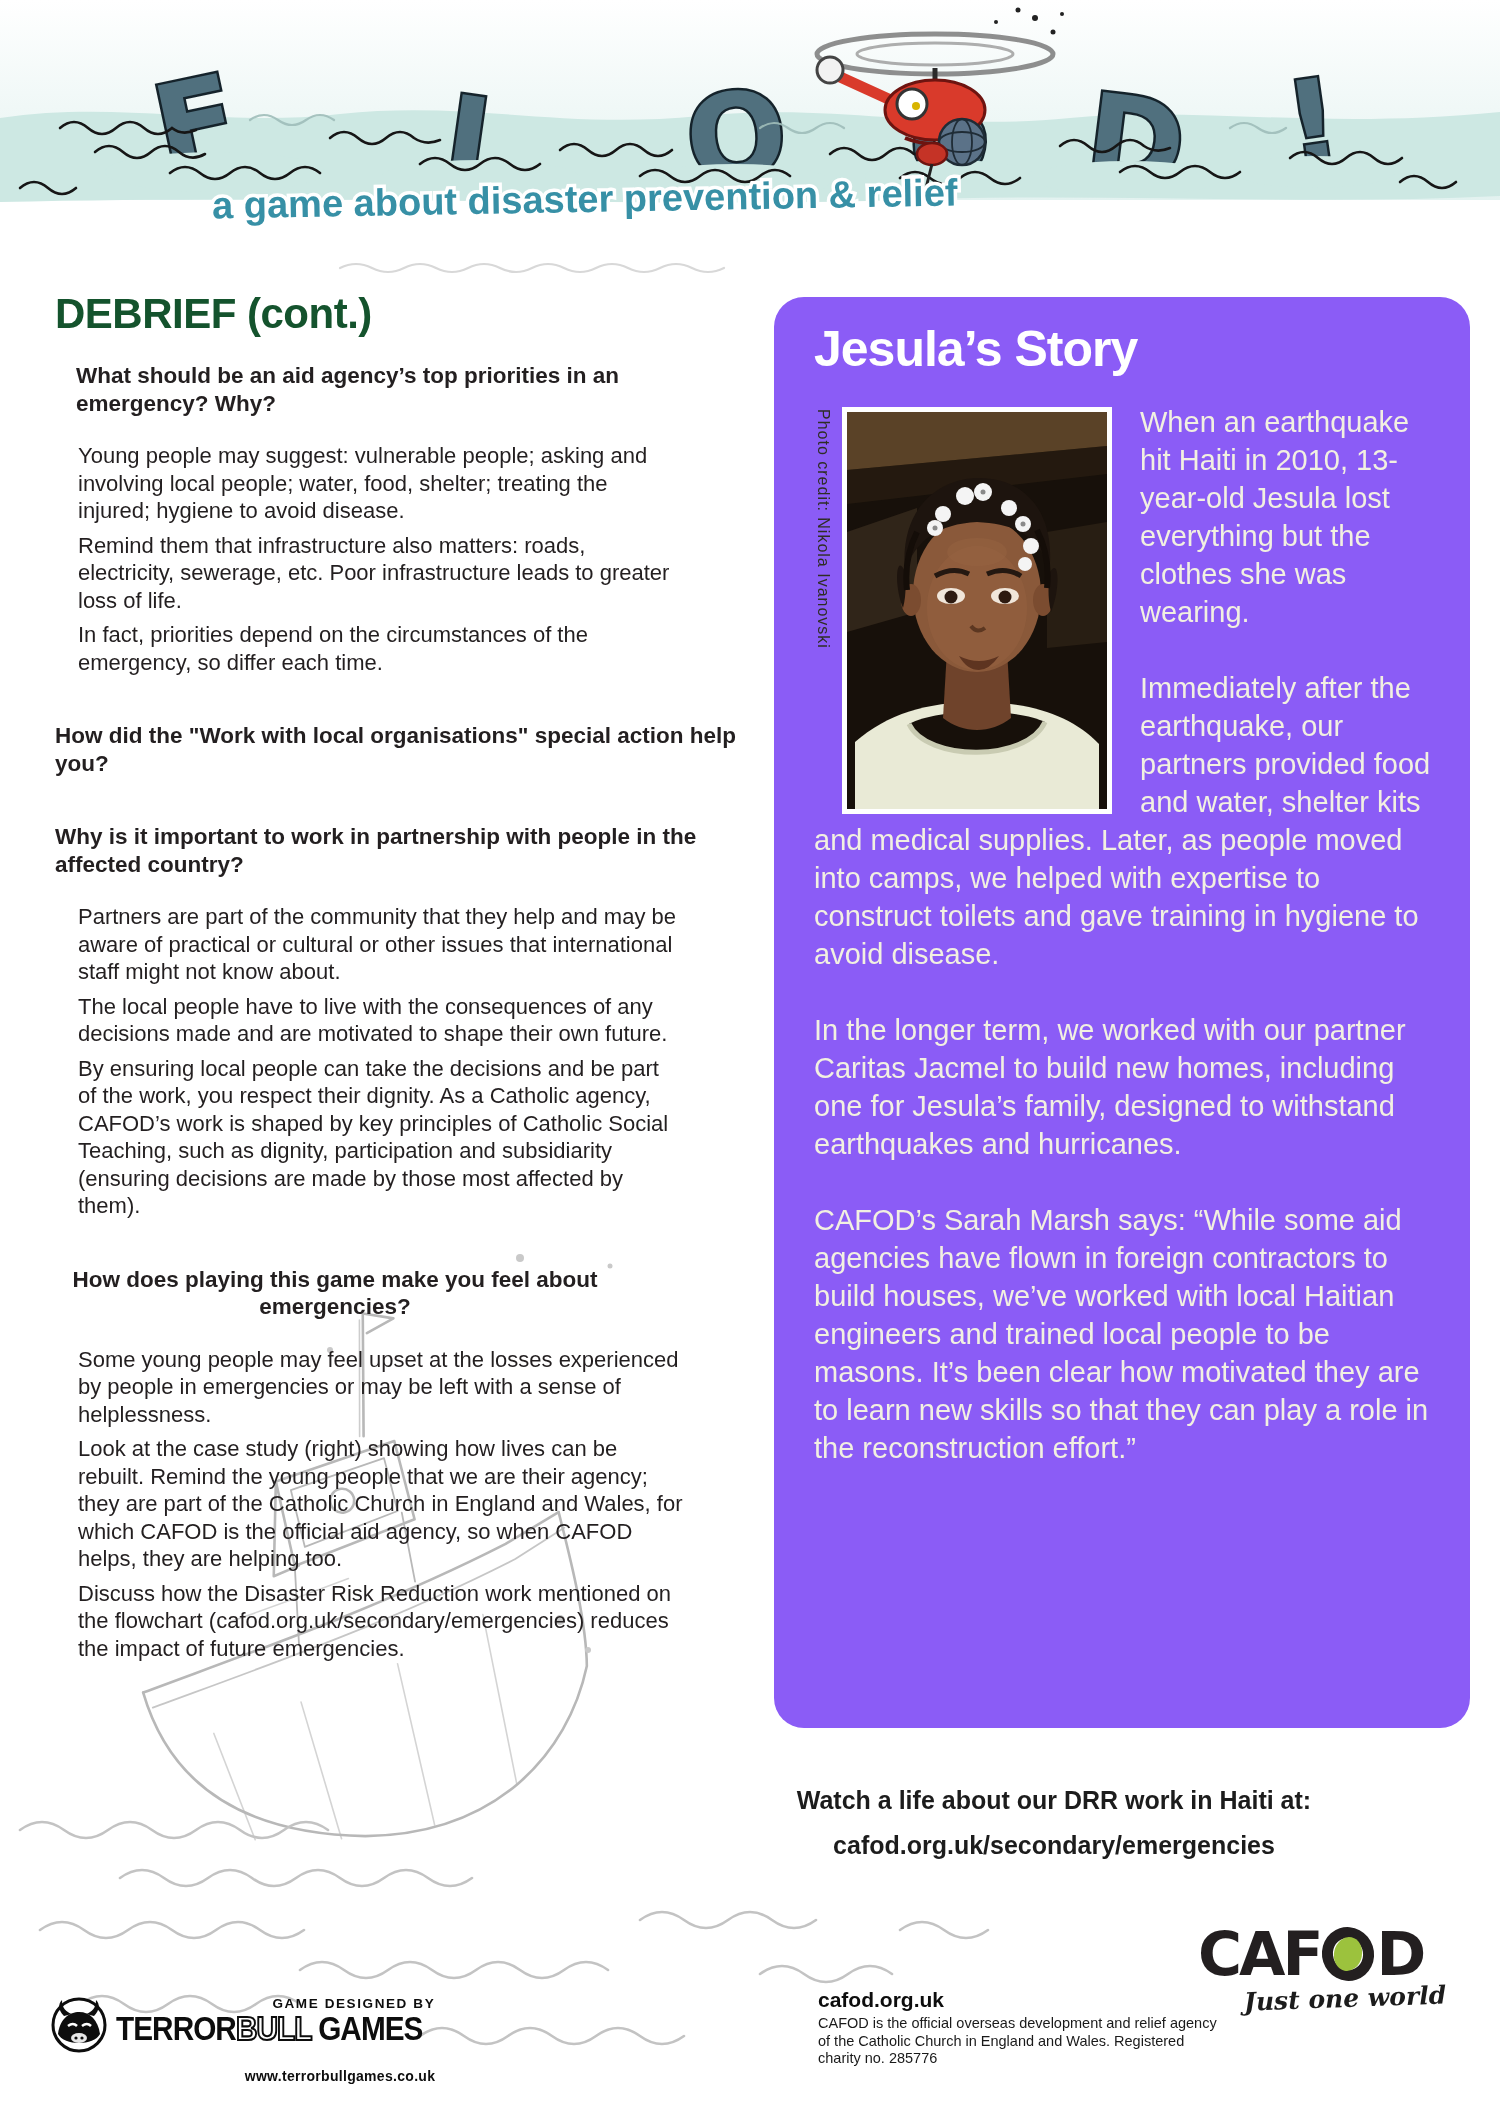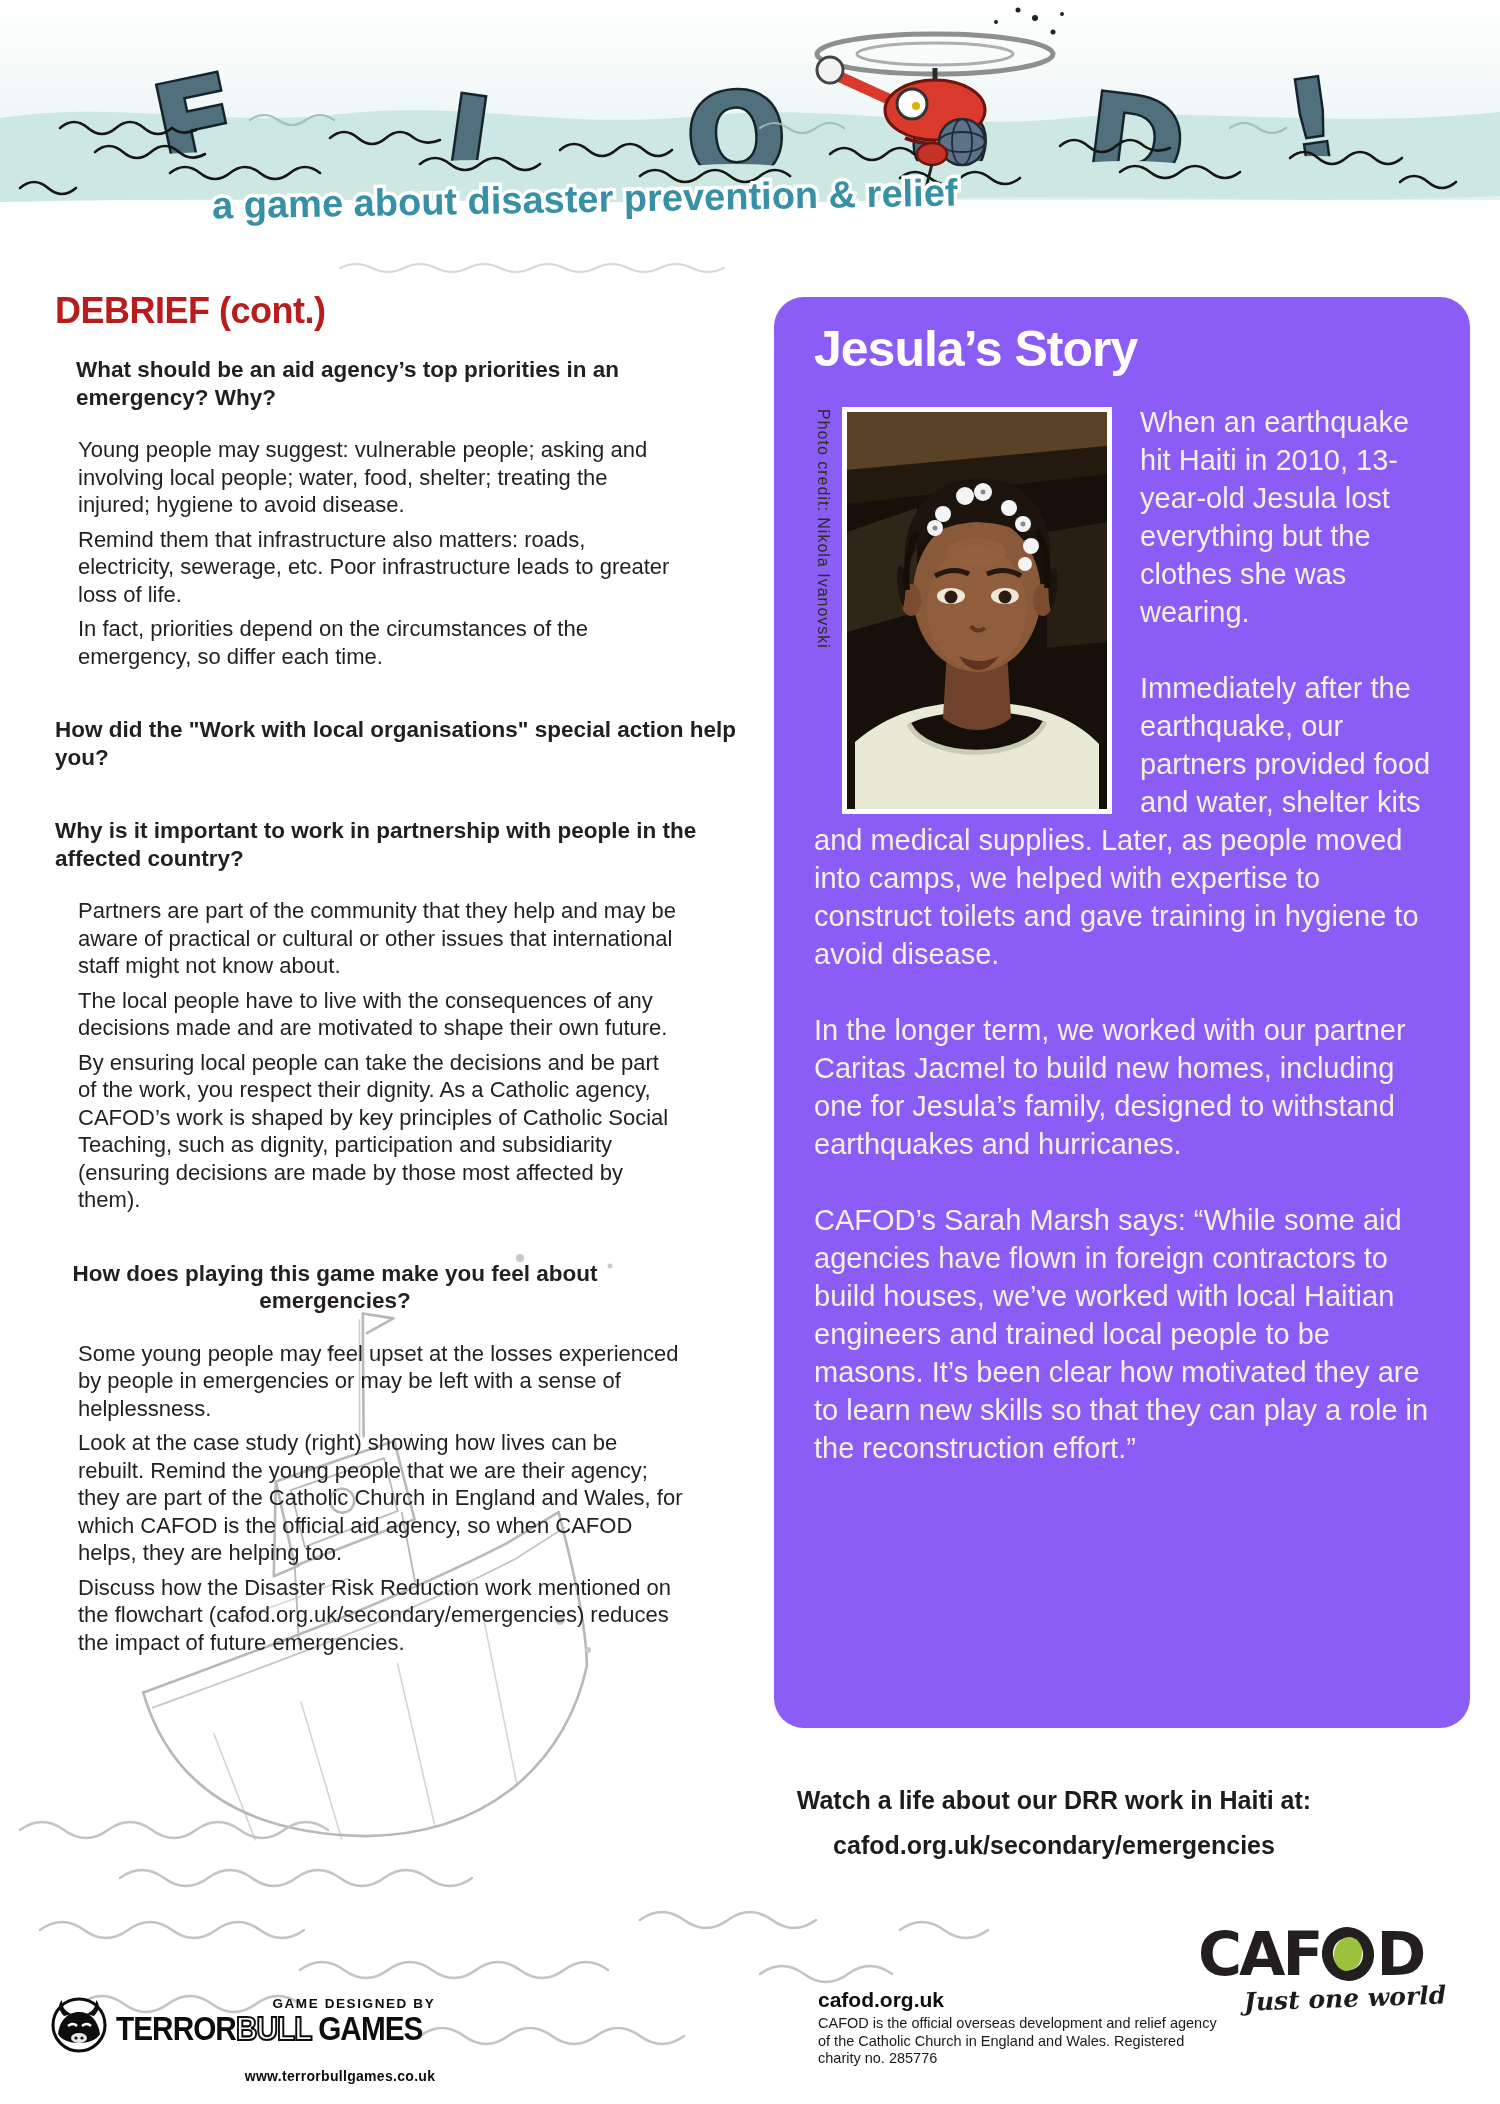--- a/index.html
+++ b/index.html
@@ -3,21 +3,21 @@
 <meta charset="utf-8">
 <style>
   html,body{margin:0;padding:0;background:#e8e8e8;}
   .page{position:relative;width:1500px;height:2104px;background:#ffffff;overflow:hidden;
         font-family:"Liberation Sans",sans-serif;color:#231f20;margin:0 auto;}
   svg{display:block;}
   .hdr{position:absolute;left:0;top:0;pointer-events:none;}
 
   
   .left-col{position:absolute;left:55px;top:290px;width:700px;z-index:2;}
-  .left-col h1{margin:0 0 24px 0;font-size:36px;font-weight:bold;letter-spacing:-0.5px;color:#b91c1c;}
+  .left-col h1{margin:0 0 24px 0;font-size:42px;font-weight:bold;letter-spacing:-0.5px;color:#14532d;}
   .question{font-weight:bold;font-size:22.5px;line-height:27.5px;margin:46px 0 25px 0;max-width:660px;}
   .q-w1{max-width:600px;margin-left:21px;} .q-w2{max-width:690px;} .q-w3{max-width:650px;} .q-w4{max-width:560px;text-align:center;}
   .qa:first-of-type .question{margin-top:0;}
   .answers{margin-left:23px;max-width:605px;}
   .answers p{margin:0 0 7px 0;font-size:22px;line-height:27.5px;}
 
   
   .panel{position:absolute;left:774px;top:297px;width:696px;height:1431px;background:#8b5cf6;
          border-radius:30px;box-sizing:border-box;padding:24px 34px 0 40px;z-index:2;}
   .panel h2{margin:0 0 26px 0;font-size:50px;line-height:56px;font-weight:bold;color:#ffffff;letter-spacing:-1px;}

